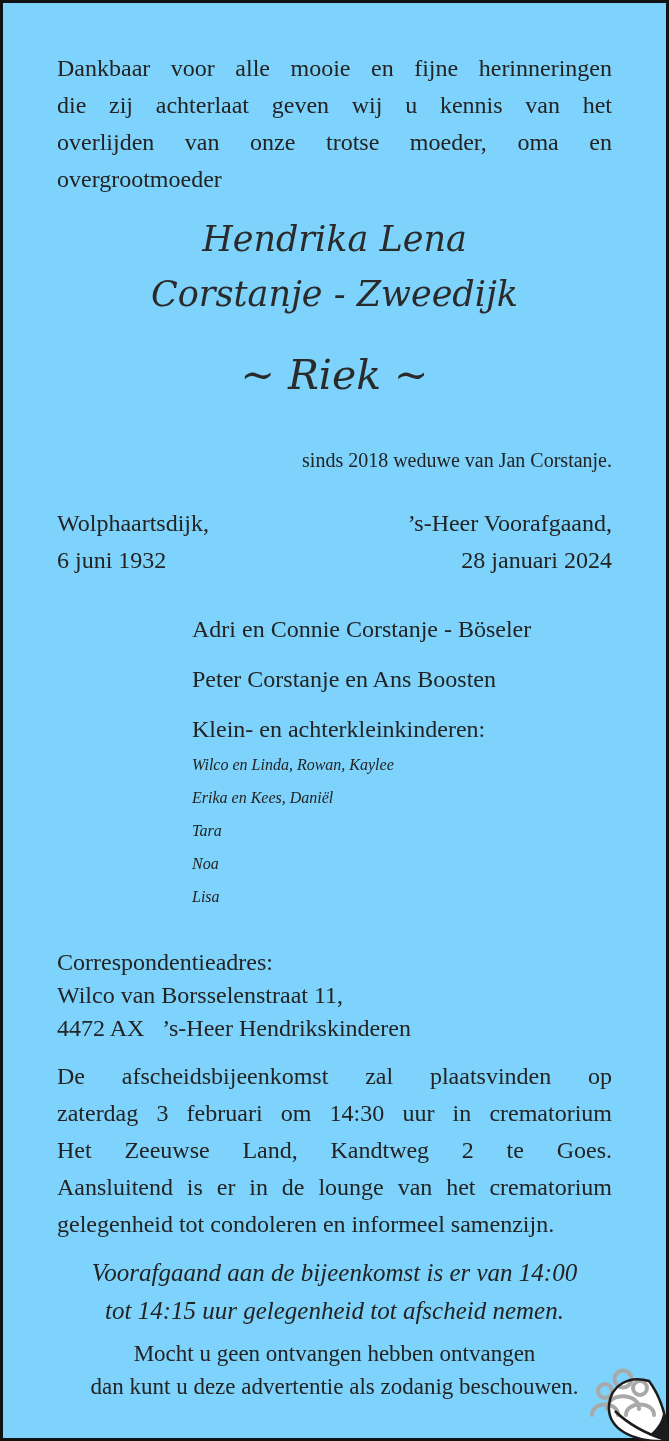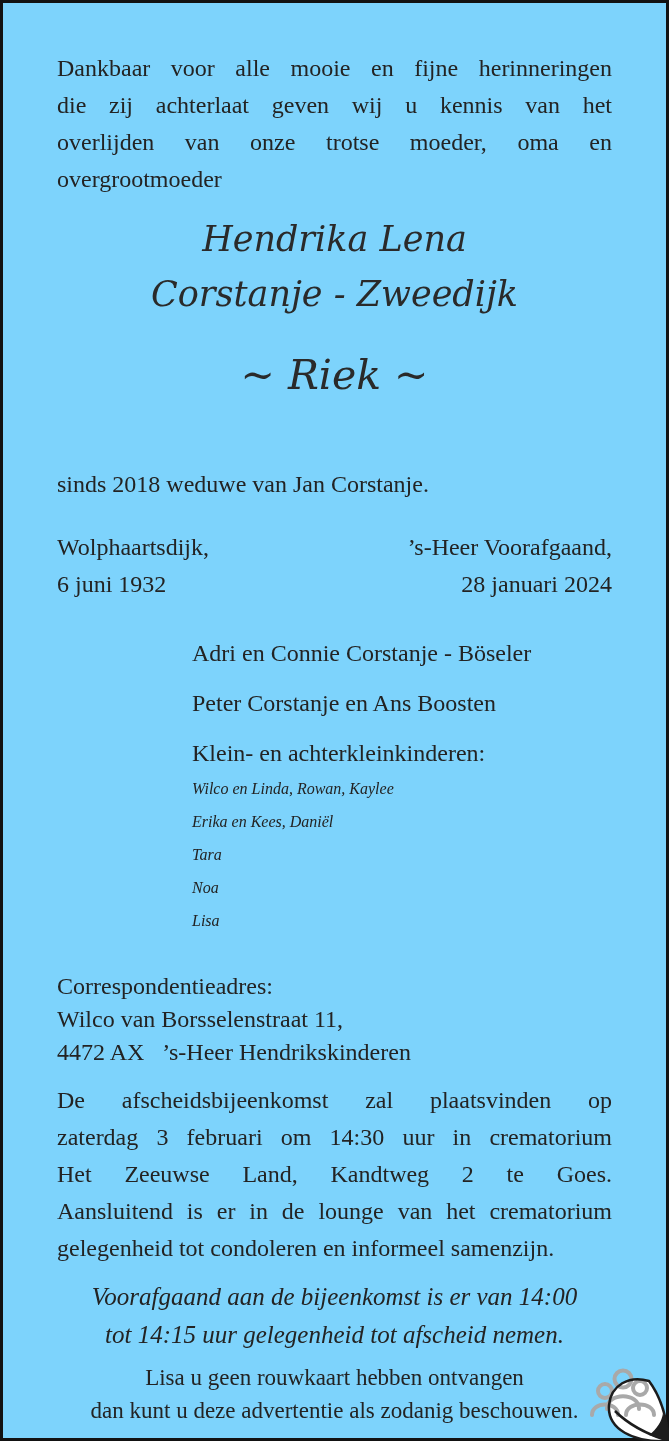--- a/index.html
+++ b/index.html
@@ -48,23 +48,23 @@
   .nickname {
     margin-top: 28px;
     text-align: center;
     font-family: "DejaVu Serif", serif;
     font-style: italic;
     font-size: 41px;
     line-height: 50px;
     color: #2a2a2a;
   }
   .widow-line {
-    margin-top: 66px;
-    text-align: left;
-    font-size: 24px;
+    margin-top: 42px;
+    text-align: right;
+    font-size: 20px;
     line-height: 37px;
   }
   .places-row {
     margin-top: 26px;
     display: flex;
     justify-content: space-between;
     font-size: 24px;
     line-height: 37px;
   }
   .place-col-right { text-align: right; }
@@ -169,21 +169,21 @@
       <div class="jline">Aansluitend is er in de lounge van het crematorium</div>
       <div class="jline jline-last">gelegenheid tot condoleren en informeel samenzijn.</div>
     </div>
 
     <div class="viewing">
       <div class="line">Voorafgaand aan de bijeenkomst is er van 14:00</div>
       <div class="line">tot 14:15 uur gelegenheid tot afscheid nemen.</div>
     </div>
 
     <div class="no-card">
-      <div class="line">Lisa u geen rouwkaart hebben ontvangen</div>
+      <div class="line">Mocht u geen ontvangen hebben ontvangen</div>
       <div class="line">dan kunt u deze advertentie als zodanig beschouwen.</div>
     </div>
 
   </div>
 
   <svg class="logo" viewBox="0 0 84 78" xmlns="http://www.w3.org/2000/svg">
 
     <path d="M 84 78 C 48 80, 22 66, 24 42 C 26 22, 44 12, 64 18 C 76 34, 82 56, 84 78 Z" fill="#ffffff" stroke="none"></path>
 
     <g fill="none" stroke="#a9a9a9" stroke-width="4" stroke-linecap="round">

